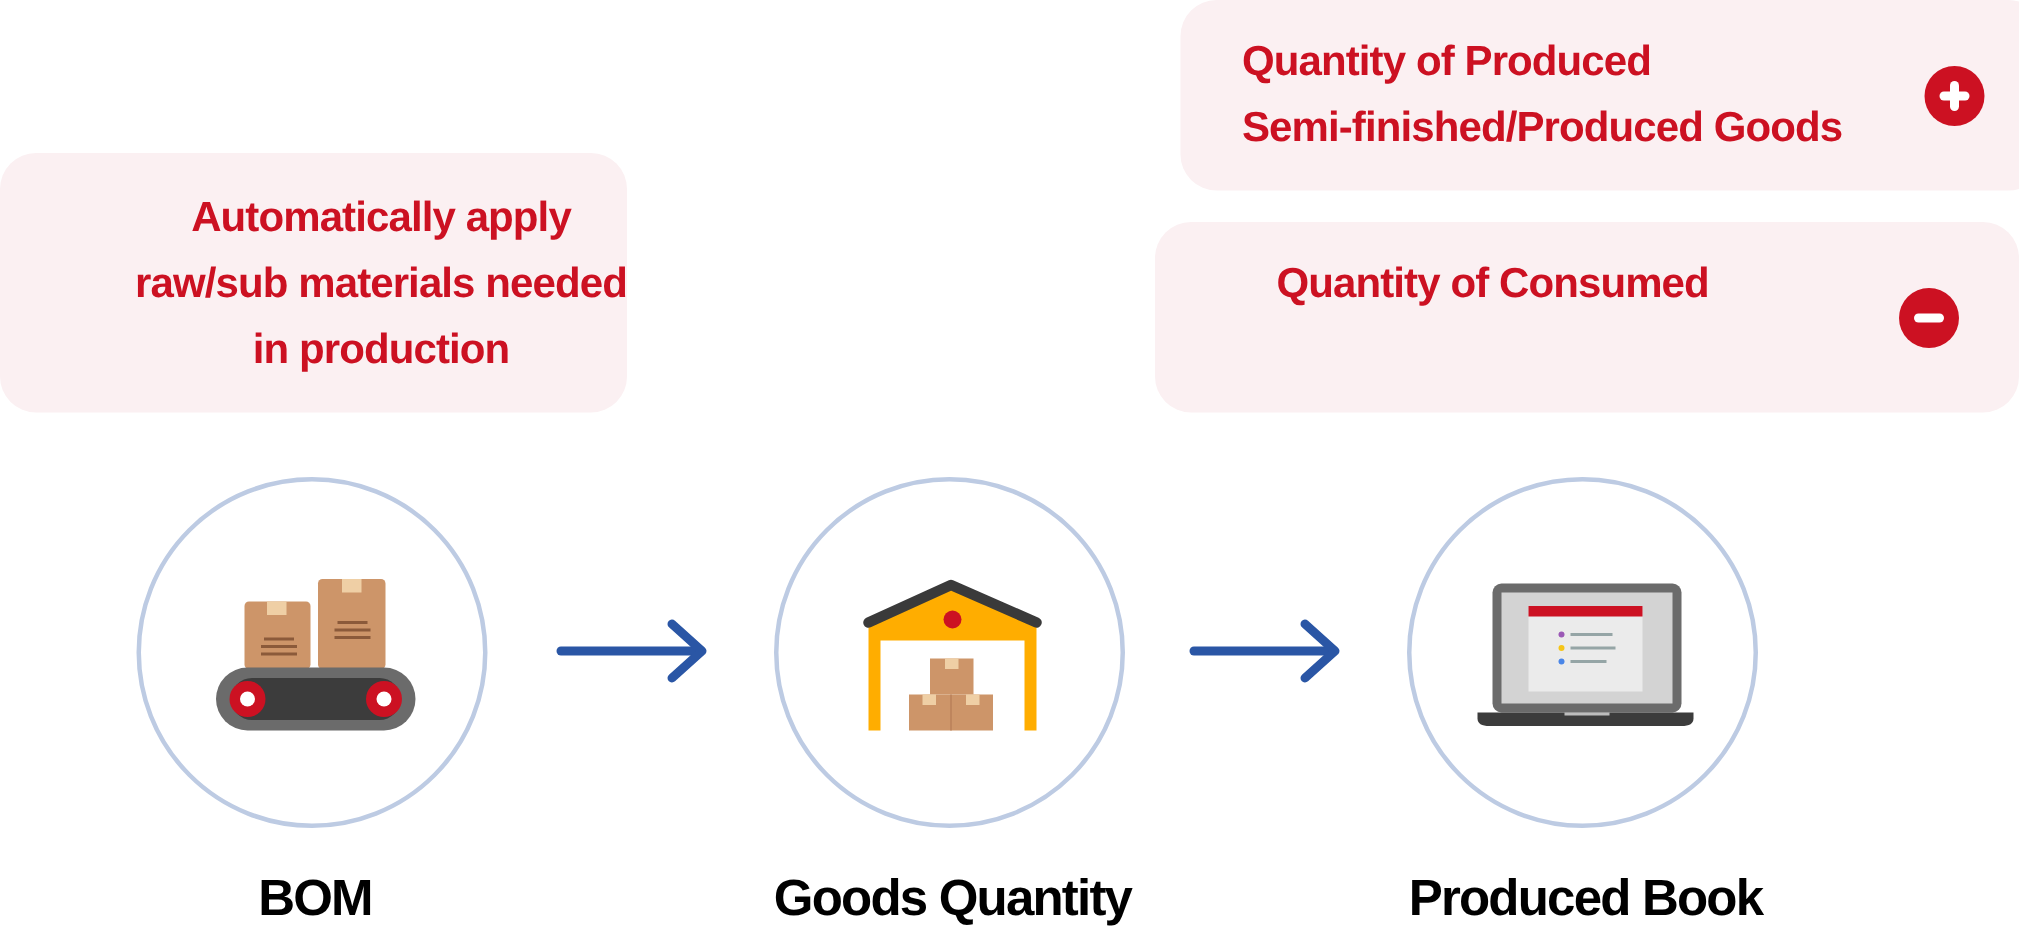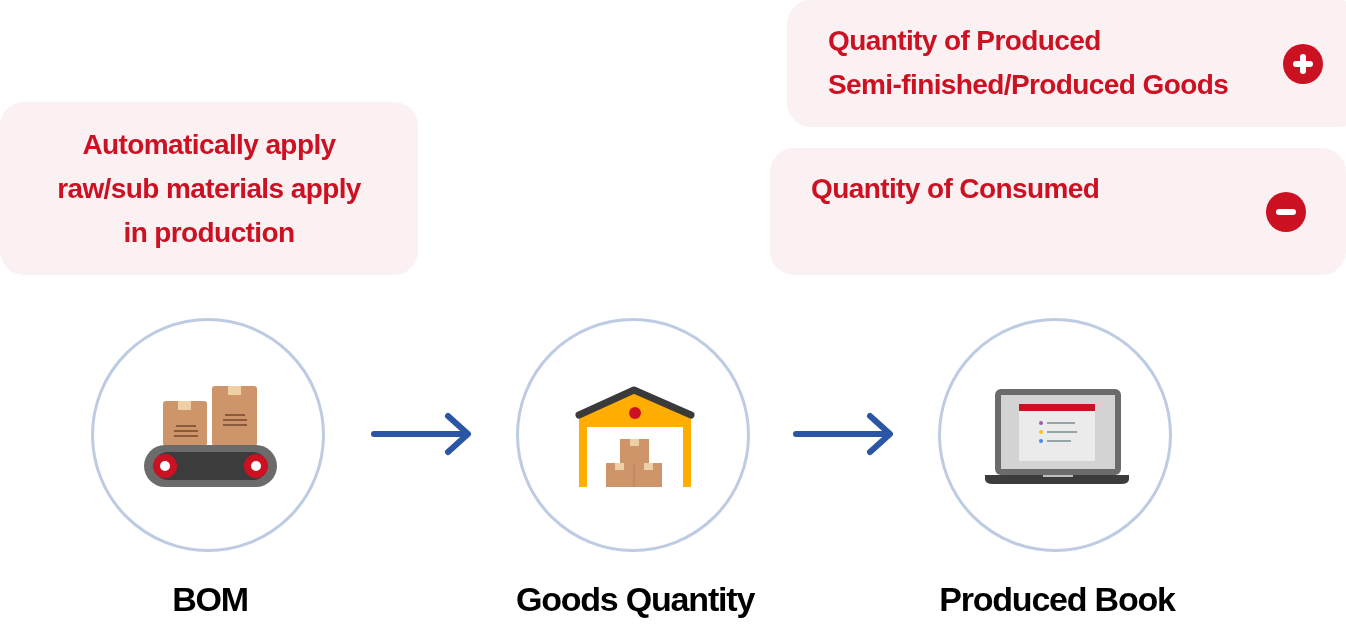--- a/index.html
+++ b/index.html
@@ -1,18 +1,18 @@
 <!DOCTYPE html>
 <html><head>
 <meta charset="utf-8">
 <style>
   html,body{margin:0;padding:0;background:#ffffff;}
   body{width:1346px;height:624px;position:relative;overflow:hidden;font-family:"Liberation Sans",sans-serif;}
   .box{position:absolute;background:#fbf0f2;border-radius:24px;color:#cc1122;font-weight:bold;}
-  .box-left{left:0;top:102px;width:418px;height:173px;display:flex;align-items:center;justify-content:center;text-align:center;font-size:28px;line-height:44px;letter-spacing:-0.6px;}
+  .box-left{left:0;top:102px;width:418px;height:173px;display:flex;align-items:center;justify-content:flex-end;text-align:center;font-size:28px;line-height:44px;letter-spacing:-0.6px;}
   .box-right{left:770px;width:576px;height:127px;display:flex;align-items:center;}
   .box-right .txt{position:absolute;left:41px;font-size:28px;line-height:44px;letter-spacing:-0.6px;}
   .box-r1{top:0;margin-left:17px;}
   .box-r2{top:148px;}
   .sign{position:absolute;right:40px;width:40px;height:40px;border-radius:50%;background:#cc1122;top:50%;margin-top:-20px;}
   .sign .h{position:absolute;left:10px;top:17px;width:20px;height:6px;background:#fff;border-radius:3px;}
   .sign .v{position:absolute;left:17px;top:10px;width:6px;height:20px;background:#fff;border-radius:3px;}
   .circle{position:absolute;top:318px;width:234px;height:234px;border:3px solid #bdcbe3;border-radius:50%;box-sizing:border-box;background:#fff;}
   .c1{left:91px;} .c2{left:516px;} .c3{left:938px;}
   .circle svg{position:absolute;left:0;top:0;}
@@ -20,38 +20,38 @@
   .a1{left:370px;} .a2{left:792px;}
   .label{position:absolute;top:580px;color:#000000;font-weight:bold;font-size:34px;letter-spacing:-1.2px;text-align:center;width:320px;}
   .l1{left:50px;} .l2{left:475px;} .l3{left:897px;}
 </style>
 </head>
 <body>
 
 <div class="box box-left">
   <div>
     <div>Automatically apply</div>
-    <div>raw/sub materials apply</div>
+    <div>raw/sub materials needed</div>
     <div>in production</div>
   </div>
 </div>
 
 <div class="box box-right box-r1">
   <div class="txt" style="top:19px;">
     <div>Quantity of Produced</div>
     <div>Semi-finished/Produced Goods</div>
   </div>
   <div class="sign">
       <div class="h"></div>
       <div class="v"></div>
     </div>
 </div>
 
 <div class="box box-right box-r2">
-  <div class="txt" style="top:19px;">
+  <div class="txt" style="top:19px;margin-left:40px;">
     <div>Quantity of Consumed</div>
   </div>
   <div class="sign">
       <div class="h"></div>
     </div>
 </div>
 
 <div class="circle c1">
   <svg width="228" height="228" viewBox="0 0 228 228">
     <rect x="69" y="80" width="44" height="45" rx="3" fill="#cd9569"></rect>

